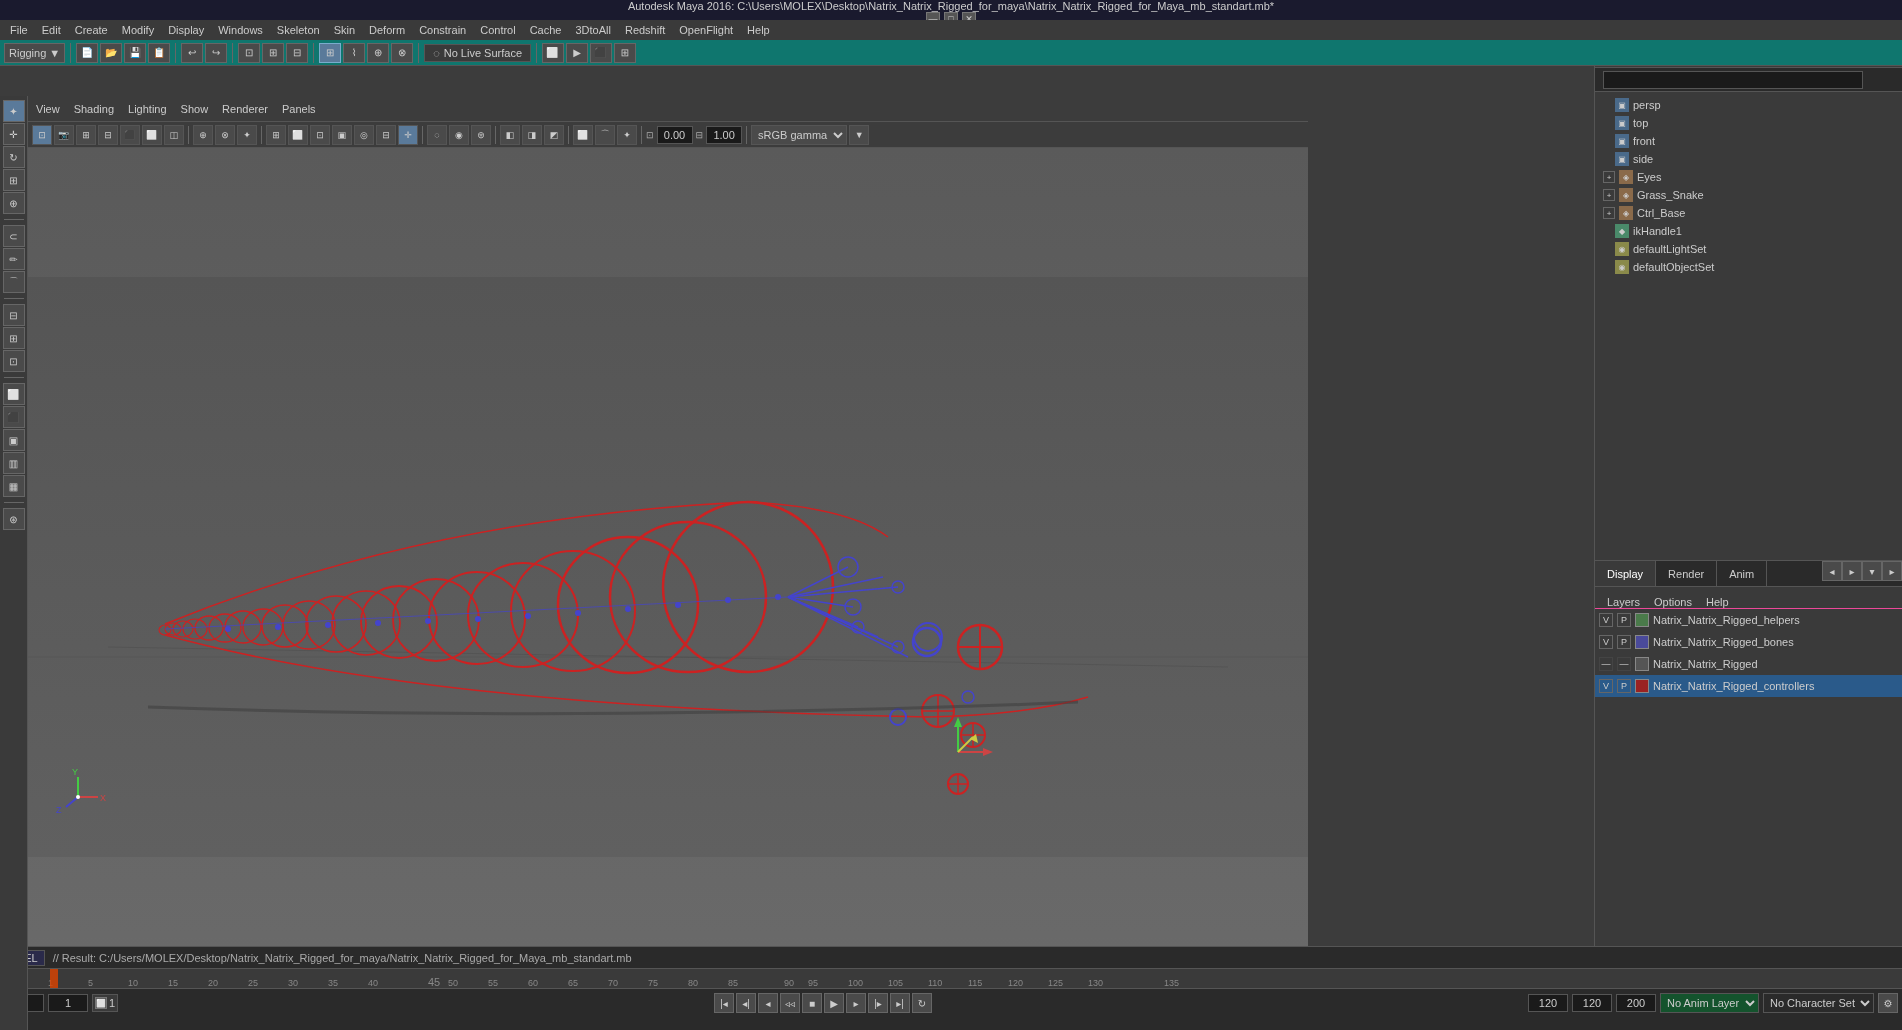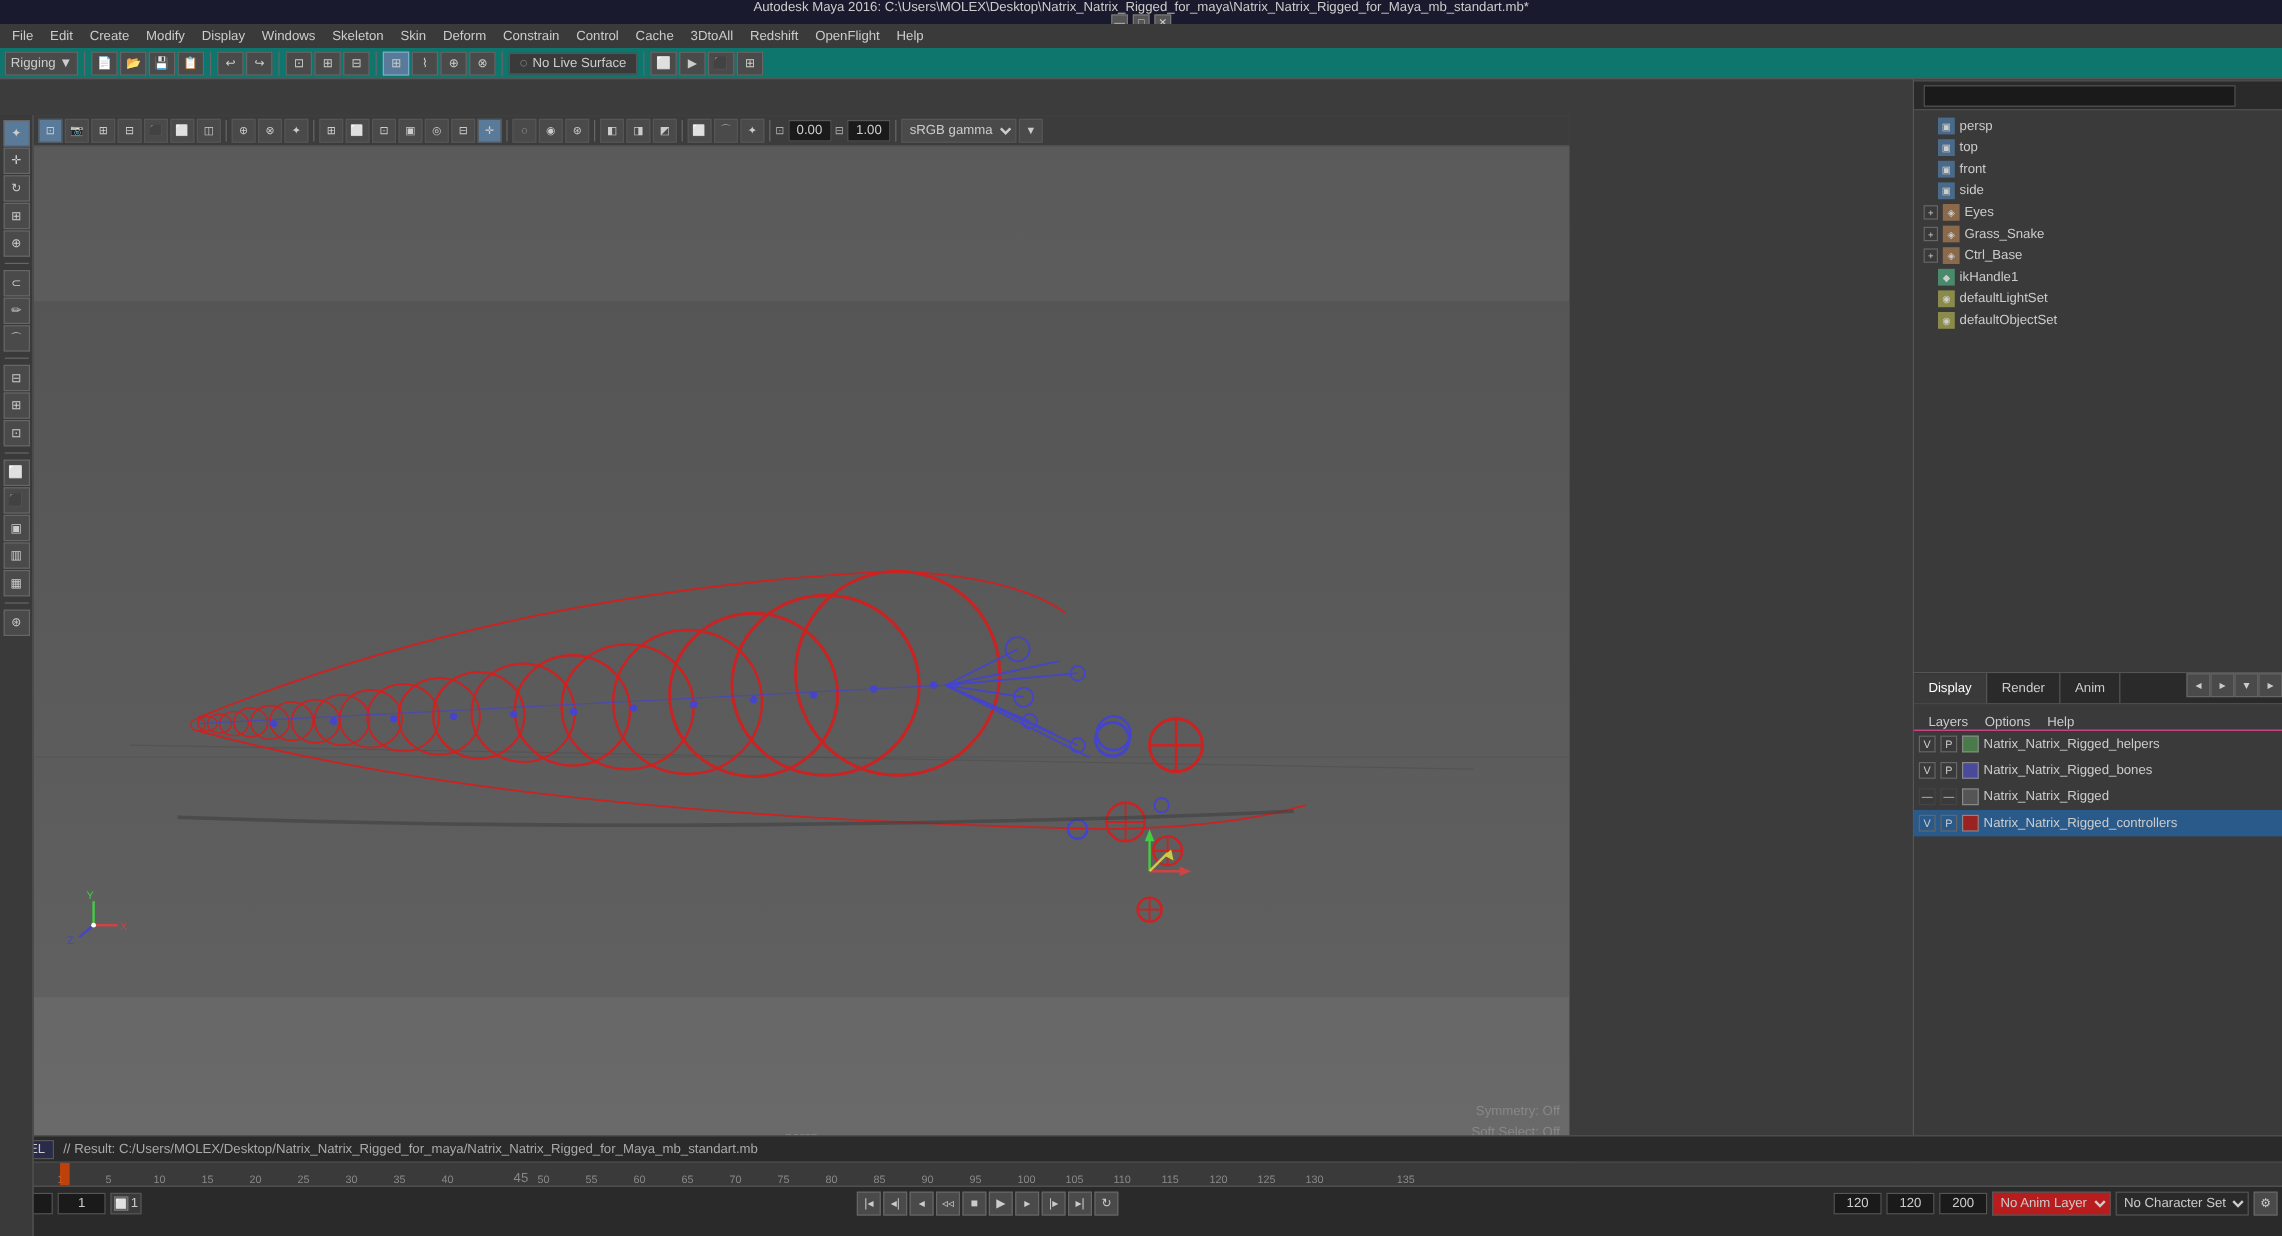--- a/index.html
+++ b/index.html
@@ -601,20 +601,28 @@
   <div class="tool-btn">⬛</div>
   <div class="tool-btn">▣</div>
   <div class="tool-btn">▥</div>
   <div class="tool-btn">▦</div>
   <div class="tool-section-sep"></div>
   <div class="tool-btn">⊛</div>
 </div>
 
 <div id="viewport">
 
+  <div id="viewport-toolbar">
+    <div class="vp-menu">View</div>
+    <div class="vp-menu">Shading</div>
+    <div class="vp-menu">Lighting</div>
+    <div class="vp-menu">Show</div>
+    <div class="vp-menu">Renderer</div>
+    <div class="vp-menu">Panels</div>
+  </div>
 
   <div id="viewport-toolbar2">
     <div class="vp-tb-btn active">⊡</div>
     <div class="vp-tb-btn">📷</div>
     <div class="vp-tb-btn">⊞</div>
     <div class="vp-tb-btn">⊟</div>
     <div class="vp-tb-btn">⬛</div>
     <div class="vp-tb-btn">⬜</div>
     <div class="vp-tb-btn">◫</div>
     <div class="vp-tb-sep"></div>
@@ -938,21 +946,21 @@
         <span style="position:absolute;left:320px;font-size:9px;color:#888;">40</span>
         <span style="position:absolute;left:380px;font-size:11px;color:#888;">45</span>
         <span style="position:absolute;left:400px;font-size:9px;color:#888;">50</span>
         <span style="position:absolute;left:440px;font-size:9px;color:#888;">55</span>
         <span style="position:absolute;left:480px;font-size:9px;color:#888;">60</span>
         <span style="position:absolute;left:520px;font-size:9px;color:#888;">65</span>
         <span style="position:absolute;left:560px;font-size:9px;color:#888;">70</span>
         <span style="position:absolute;left:600px;font-size:9px;color:#888;">75</span>
         <span style="position:absolute;left:640px;font-size:9px;color:#888;">80</span>
         <span style="position:absolute;left:680px;font-size:9px;color:#888;">85</span>
-        <span style="position:absolute;left:720px;font-size:9px;color:#888;">90</span>
+        <span style="position:absolute;left:736px;font-size:9px;color:#888;">90</span>
         <span style="position:absolute;left:760px;font-size:9px;color:#888;">95</span>
         <span style="position:absolute;left:800px;font-size:9px;color:#888;">100</span>
         <span style="position:absolute;left:840px;font-size:9px;color:#888;">105</span>
         <span style="position:absolute;left:880px;font-size:9px;color:#888;">110</span>
         <span style="position:absolute;left:920px;font-size:9px;color:#888;">115</span>
         <span style="position:absolute;left:960px;font-size:9px;color:#888;">120</span>
         <span style="position:absolute;left:1000px;font-size:9px;color:#888;">125</span>
         <span style="position:absolute;left:1040px;font-size:9px;color:#888;">130</span>
         <span style="position:absolute;left:1080px;font-size:9px;color:#888;margin-left:36px;">135</span>
       </div>
@@ -979,21 +987,21 @@
       <div class="playback-btn">▶</div>
       <div class="playback-btn">▸</div>
       <div class="playback-btn">|▸</div>
       <div class="playback-btn">▸|</div>
       <div class="playback-btn">↻</div>
     </div>
     <div id="timeline-right">
       <input class="timeline-input" type="text" value="120" style="">
       <input class="timeline-input" type="text" value="120" style="">
       <input class="timeline-input" type="text" value="200" style="">
-      <select style="background:#b91c1c;border:1px solid #555;color:#ccc;font-size:11px;height:20px;padding:0 2px;">
+      <select style="background:#14532d;border:1px solid #555;color:#ccc;font-size:11px;height:20px;padding:0 2px;">
         <option>No Anim Layer</option>
       </select>
       <select style="background:#2a2a2a;border:1px solid #555;color:#ccc;font-size:11px;height:20px;padding:0 2px;">
         <option>No Character Set</option>
       </select>
       <div class="playback-btn">⚙</div>
     </div>
   </div>
 </div>
 

